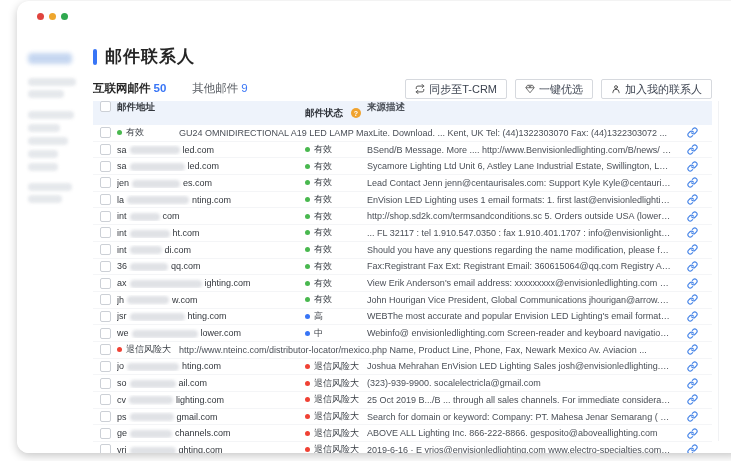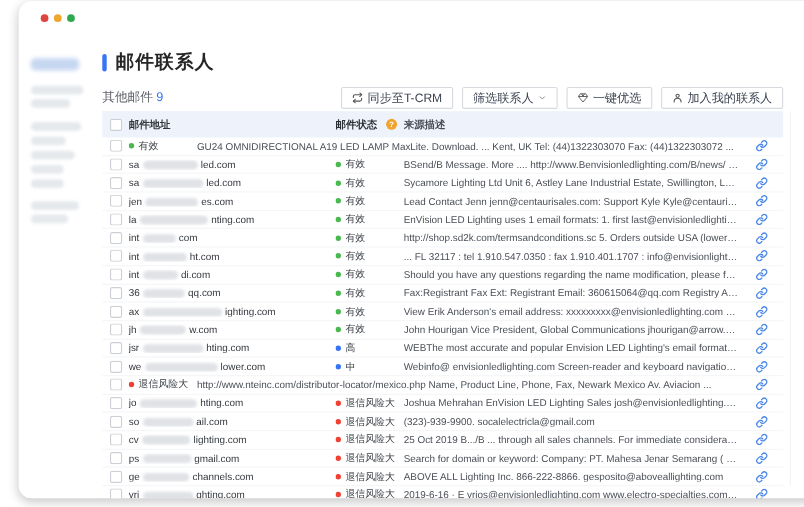--- a/index.html
+++ b/index.html
@@ -26,21 +26,21 @@
   .tab{position:relative;padding-bottom:7px;cursor:pointer;color:#5c6066;}
   .tab .count{color:#3875f6;margin-left:3px;}
   .tab.active{color:#262626;font-weight:bold;}
   .tab.active:after{content:"";position:absolute;left:0;right:0;bottom:0;height:2px;background:#3875f6;border-radius:1px;}
   .toolbar{position:absolute;right:0;top:40px;display:flex;gap:8px;}
   .btn{display:flex;align-items:center;gap:4px;height:20px;padding:0 9px;border:1px solid #d6d9de;
        border-radius:2px;background:#fff;font-size:11px;color:#3c4350;cursor:pointer;white-space:nowrap;}
   .btn svg{display:block;}
   
   .table{position:absolute;left:0;top:62px;width:619px;}
-  .thead{display:flex;align-items:center;height:24px;background:#eef3fb;font-size:9.5px;font-weight:bold;color:#2b2f36;}
+  .thead{display:flex;height:24px;background:#eef3fb;font-size:9.5px;font-weight:bold;color:#2b2f36;}
   .row{display:flex;align-items:center;height:15.7px;border-bottom:1px solid #f4f5f7;font-size:9px;color:#3a3f46;}
   .cell{overflow:hidden;white-space:nowrap;}
   .c-check{width:24px;display:flex;justify-content:center;flex:none;}
   .c-email{width:188px;flex:none;color:#33373d;}
   .c-status{width:62px;flex:none;display:flex;align-items:center;gap:4px;}
   .c-desc{flex:1;color:#4a4f57;text-overflow:ellipsis;}
   .c-link{width:40px;flex:none;display:flex;justify-content:center;}
   .checkbox{width:9px;height:9px;border:1px solid #ccd0d6;border-radius:2px;background:#fff;cursor:pointer;}
   .blurpill{display:inline-block;height:8px;background:#c6cad1;border-radius:4px;opacity:.55;
             filter:blur(1.5px);vertical-align:middle;margin:0 3px;}
@@ -76,40 +76,37 @@
     <div class="vline"></div>
 
     <div class="main">
 
       <div class="titlebar">
         <span class="title-accent"></span>
         <span class="page-title">邮件联系人</span>
       </div>
 
       <div class="tabs">
+        <span class="tab active">
+          <span>互联网邮件</span><span class="count">50</span>
+        </span>
         <span class="tab">
           <span>其他邮件</span><span class="count">9</span>
         </span>
       </div>
 
       <div class="toolbar">
         <button class="btn">
           <svg width="10" height="10" viewBox="0 0 24 24" fill="none" stroke="#555" stroke-width="2.4" stroke-linecap="round" stroke-linejoin="round">
               <polyline points="17 1 21 5 17 9"></polyline>
               <path d="M3 11V9a4 4 0 0 1 4-4h14"></path>
               <polyline points="7 23 3 19 7 15"></polyline>
               <path d="M21 13v2a4 4 0 0 1-4 4H3"></path>
             </svg>
           <span>同步至T-CRM</span>
-        </button>
-        <button class="btn">
-          <span>筛选联系人</span>
-          <svg width="8" height="8" viewBox="0 0 24 24" fill="none" stroke="#888" stroke-width="2.6" stroke-linecap="round" stroke-linejoin="round">
-              <polyline points="6 9 12 15 18 9"></polyline>
-            </svg>
         </button>
         <button class="btn">
           <svg width="10" height="10" viewBox="0 0 24 24" fill="none" stroke="#555" stroke-width="2" stroke-linejoin="round">
               <path d="M6 3h12l4 6-10 12L2 9z"></path>
               <path d="M2 9h20"></path>
               <path d="M9 3l3 6 3-6"></path>
             </svg>
           <span>一键优选</span>
         </button>
         <button class="btn">

